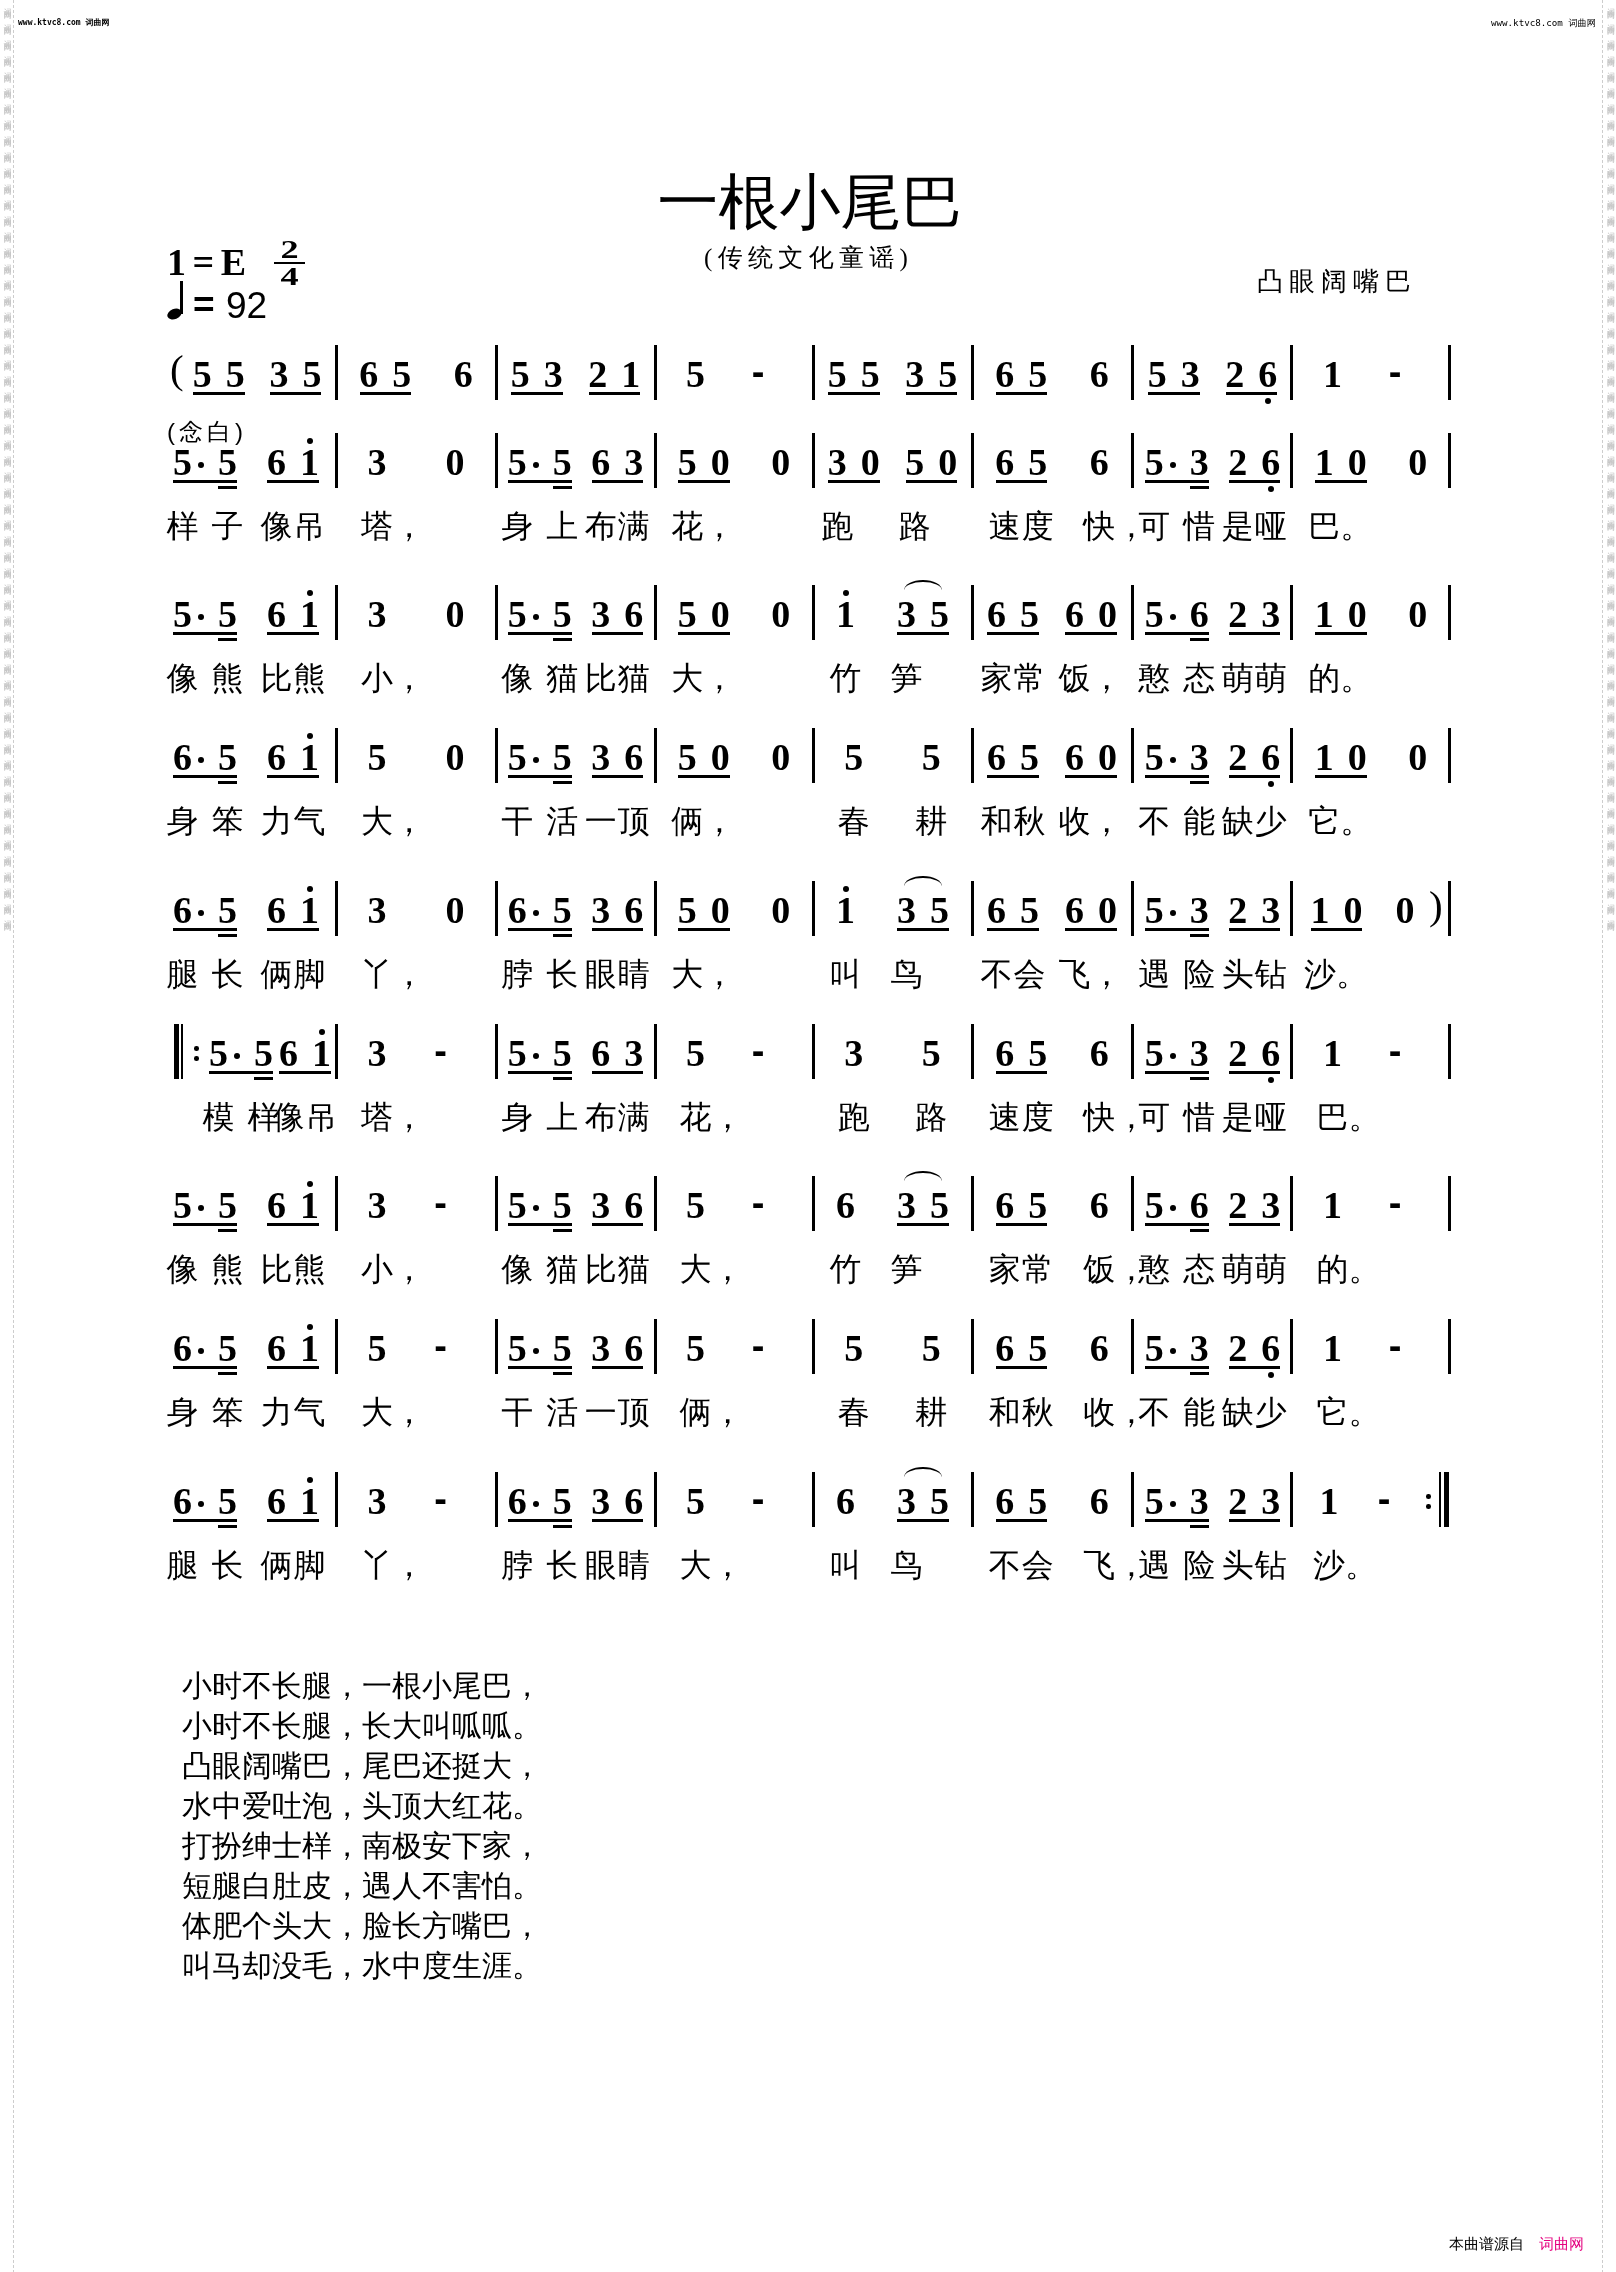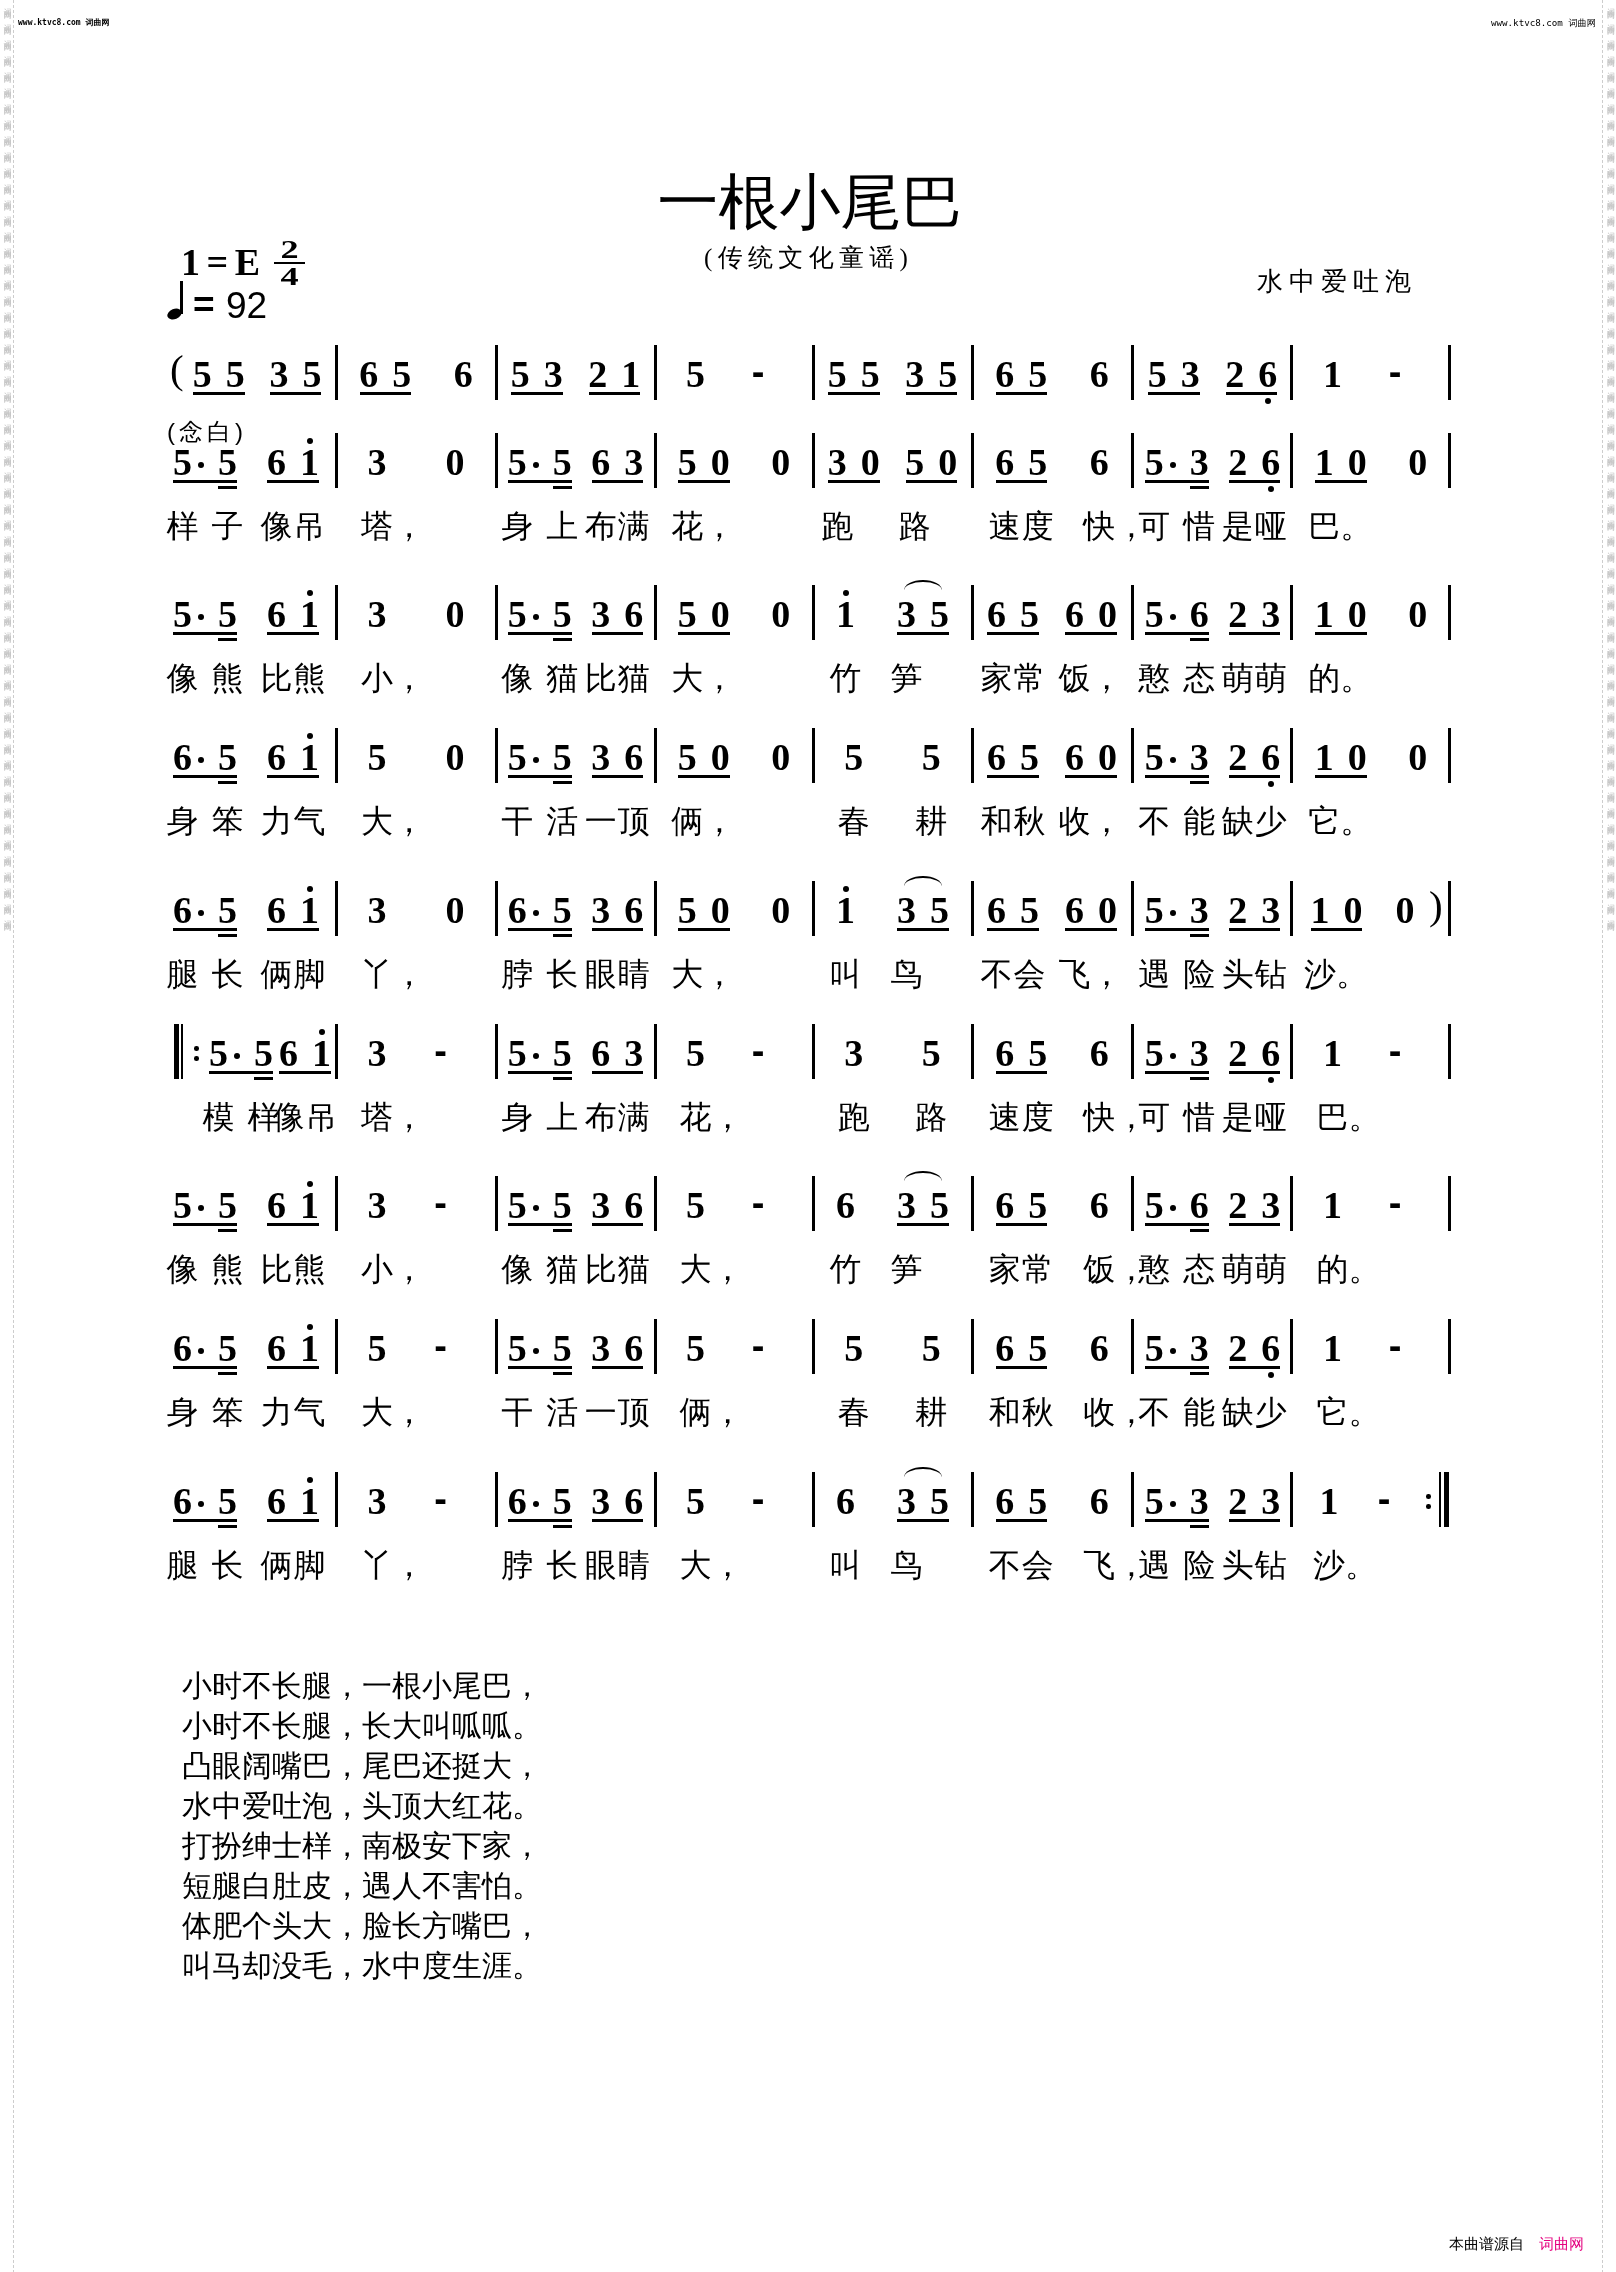--- a/index.html
+++ b/index.html
@@ -10,21 +10,21 @@
 .side-right{left:1604px;}
 .dashline{position:absolute;top:0;height:2273px;width:0;border-left:1.3px dashed #cdcdcd;}
 .dash-left{left:13px;}
 .dash-right{left:1602px;}
 .wm{position:absolute;top:17px;white-space:nowrap;font-family:"DejaVu Sans Mono",monospace;color:#000;}
 .wm-left{left:18px;font-size:8px;line-height:12px;font-weight:bold;}
 .wm-right{right:20px;font-size:9.2px;line-height:12px;}
 .title{position:absolute;left:612px;width:396px;top:172px;text-align:center;font-family:"Liberation Sans",sans-serif;font-size:61px;line-height:61px;white-space:nowrap;}
 .subtitle{position:absolute;left:608px;width:396px;top:245px;text-align:center;font-family:"Liberation Serif",serif;font-size:25px;line-height:26px;letter-spacing:5.3px;padding-left:5.3px;white-space:nowrap;}
 .credit{position:absolute;left:1257px;top:267px;font-family:"Liberation Serif",serif;font-size:26px;line-height:29px;letter-spacing:6px;white-space:nowrap;}
-.key{position:absolute;left:181px;top:249px;font:bold 38px/26px "Liberation Serif",serif;letter-spacing:6.6px;white-space:nowrap;}
+.key{position:absolute;left:167px;top:249px;font:bold 38px/26px "Liberation Serif",serif;letter-spacing:6.6px;white-space:nowrap;}
 .ts-num,.ts-den{position:absolute;left:273px;width:33px;text-align:center;font:bold 25px/22.4px "Liberation Serif",serif;transform:scaleX(1.45);}
 .ts-num{top:239px;}
 .ts-den{top:266px;}
 .ts-line{position:absolute;left:274px;top:262px;width:31px;height:2px;background:#000;}
 .tempo{position:absolute;left:166px;top:286px;width:132px;height:37px;}
 .qnote{position:absolute;left:0;top:-5.3px;width:18.5px;height:40px;}
 .qhead{position:absolute;left:0.7px;top:28px;width:15px;height:10px;border-radius:50%;background:#000;transform:rotate(-22deg);}
 .qstem{position:absolute;left:14px;top:0.7px;width:2.6px;height:33px;background:#000;}
 .t-eq{position:absolute;left:27px;top:0;font:bold 37px/37px "Liberation Sans",sans-serif;}
 .t-bpm{position:absolute;left:60px;top:0.7px;font:37px/37px "Liberation Sans",sans-serif;}
@@ -64,21 +64,21 @@
 <div class="side side-left">词曲网　词曲网　词曲网　词曲网　词曲网　词曲网　词曲网　词曲网　词曲网　词曲网　词曲网　词曲网　词曲网　词曲网　词曲网　词曲网　词曲网　词曲网　词曲网　词曲网　词曲网　词曲网　词曲网　词曲网　词曲网　词曲网　词曲网　词曲网　词曲网　词曲网　词曲网　词曲网　词曲网　词曲网　词曲网　词曲网　词曲网　词曲网　词曲网　词曲网　词曲网　词曲网　词曲网　词曲网　词曲网　词曲网　词曲网　词曲网　词曲网　词曲网　词曲网　词曲网　词曲网　词曲网　词曲网　词曲网　词曲网　词曲网　</div>
 <div class="dashline dash-left"></div>
 <div class="side side-right">词曲网　词曲网　词曲网　词曲网　词曲网　词曲网　词曲网　词曲网　词曲网　词曲网　词曲网　词曲网　词曲网　词曲网　词曲网　词曲网　词曲网　词曲网　词曲网　词曲网　词曲网　词曲网　词曲网　词曲网　词曲网　词曲网　词曲网　词曲网　词曲网　词曲网　词曲网　词曲网　词曲网　词曲网　词曲网　词曲网　词曲网　词曲网　词曲网　词曲网　词曲网　词曲网　词曲网　词曲网　词曲网　词曲网　词曲网　词曲网　词曲网　词曲网　词曲网　词曲网　词曲网　词曲网　词曲网　词曲网　词曲网　词曲网　</div>
 <div class="dashline dash-right"></div>
 
 <div class="wm wm-left">www.ktvc8.com 词曲网</div>
 <div class="wm wm-right">www.ktvc8.com 词曲网</div>
 
 <div class="title">一根小尾巴</div>
 <div class="subtitle">(传统文化童谣)</div>
-<div class="credit">水中爱吐泡</div>
+<div class="credit">凸眼阔嘴巴</div>
 
 <div class="key">1=E</div>
 <div class="ts-num">2</div>
 <div class="ts-line"></div>
 <div class="ts-den">4</div>
 
 <div class="tempo">
   <span class="qnote">
     <span class="qhead"></span>
     <span class="qstem"></span>

